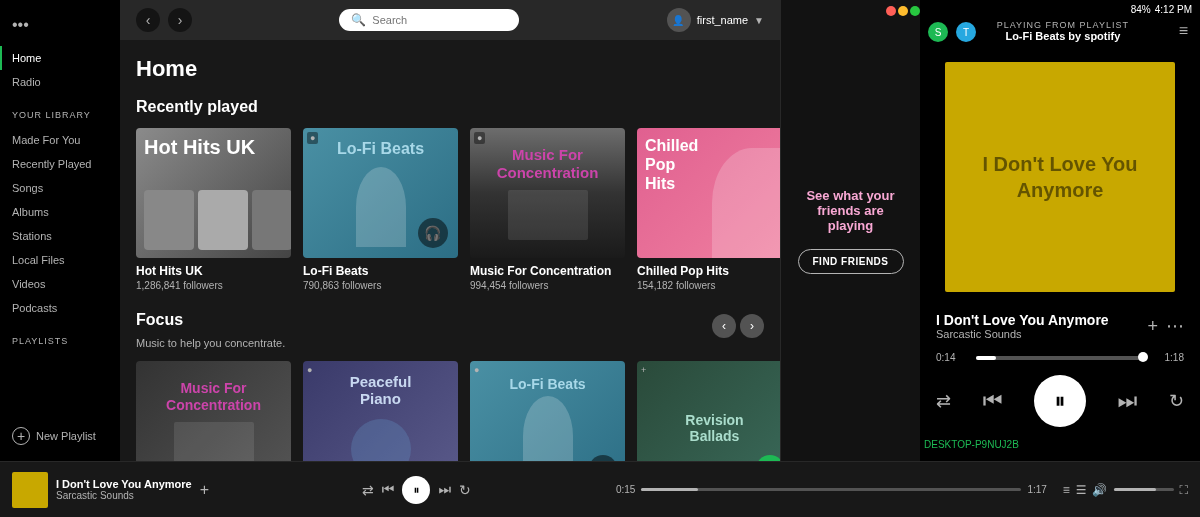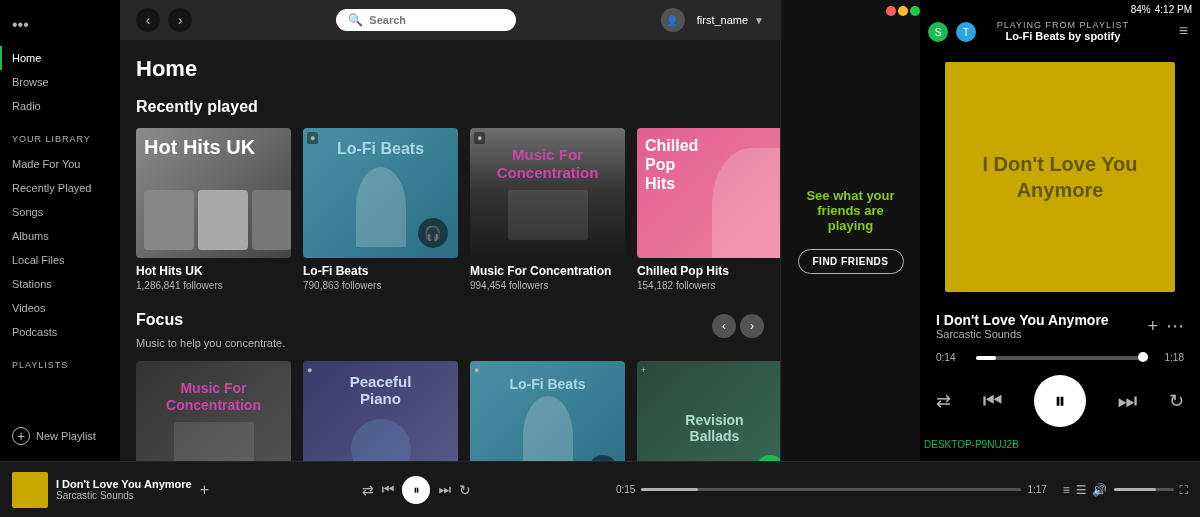--- a/index.html
+++ b/index.html
@@ -149,21 +149,20 @@
       width: 180px;
     }
 
     .search-bar input {
       border: none;
       outline: none;
       background: transparent;
       font-size: 11px;
       color: #333;
       width: 100%;
-      font-weight: bold;
     }
 
     .user-info {
       display: flex;
       align-items: center;
       gap: 6px;
       cursor: pointer;
     }
 
     .user-avatar {
@@ -173,21 +172,20 @@
       background: #535353;
       display: flex;
       align-items: center;
       justify-content: center;
       font-size: 10px;
     }
 
     .user-name {
       font-size: 11px;
       color: #fff;
-      margin-left: 6px;
     }
 
     
     .home-content {
       padding: 16px;
     }
 
     .home-title {
       font-size: 22px;
       font-weight: 700;
@@ -428,21 +426,21 @@
       padding: 16px;
       flex-shrink: 0;
       border-left: 1px solid #282828;
     }
 
     .friends-title {
       font-size: 13px;
       font-weight: 700;
       text-align: center;
       margin-bottom: 16px;
-      color: #84cc16;
+      color: #f9a8d4;
     }
 
     .find-friends-btn {
       border: 1px solid #b3b3b3;
       background: transparent;
       color: #fff;
       border-radius: 20px;
       padding: 6px 14px;
       font-size: 10px;
       font-weight: 600;
@@ -790,47 +788,44 @@
   <div class="sidebar">
     <div class="sidebar-top">
       <span class="sidebar-dots">•••</span>
     </div>
 
     <div class="sidebar-nav">
       <div class="sidebar-item active">
         <span>Home</span>
       </div>
       <div class="sidebar-item">
-        <span>Browse</span>
-      </div>
-      <div class="sidebar-item">
         <span>Radio</span>
       </div>
     </div>
 
     <div class="sidebar-section">YOUR LIBRARY</div>
 
     <div class="sidebar-nav">
       <div class="sidebar-item">
         <span>Made For You</span>
       </div>
       <div class="sidebar-item">
         <span>Recently Played</span>
       </div>
       <div class="sidebar-item">
         <span>Songs</span>
       </div>
       <div class="sidebar-item">
         <span>Albums</span>
       </div>
       <div class="sidebar-item">
+        <span>Stations</span>
+      </div>
+      <div class="sidebar-item">
         <span>Local Files</span>
-      </div>
-      <div class="sidebar-item">
-        <span>Stations</span>
       </div>
       <div class="sidebar-item">
         <span>Videos</span>
       </div>
       <div class="sidebar-item">
         <span>Podcasts</span>
       </div>
     </div>
 
     <div class="sidebar-section">PLAYLISTS</div>

